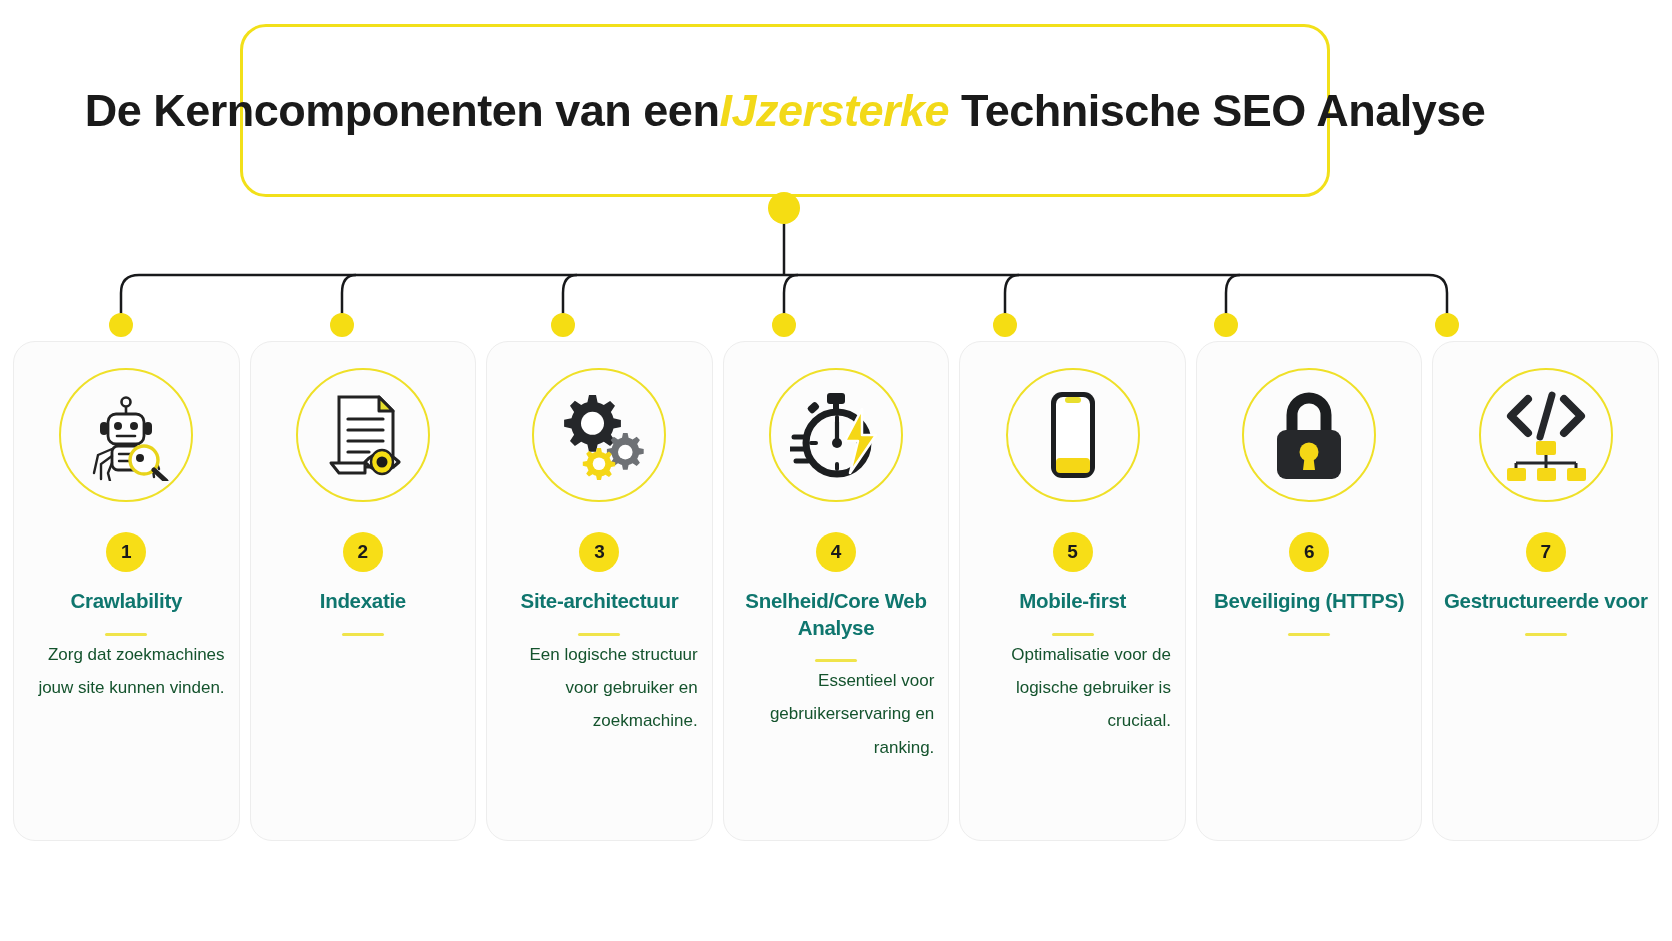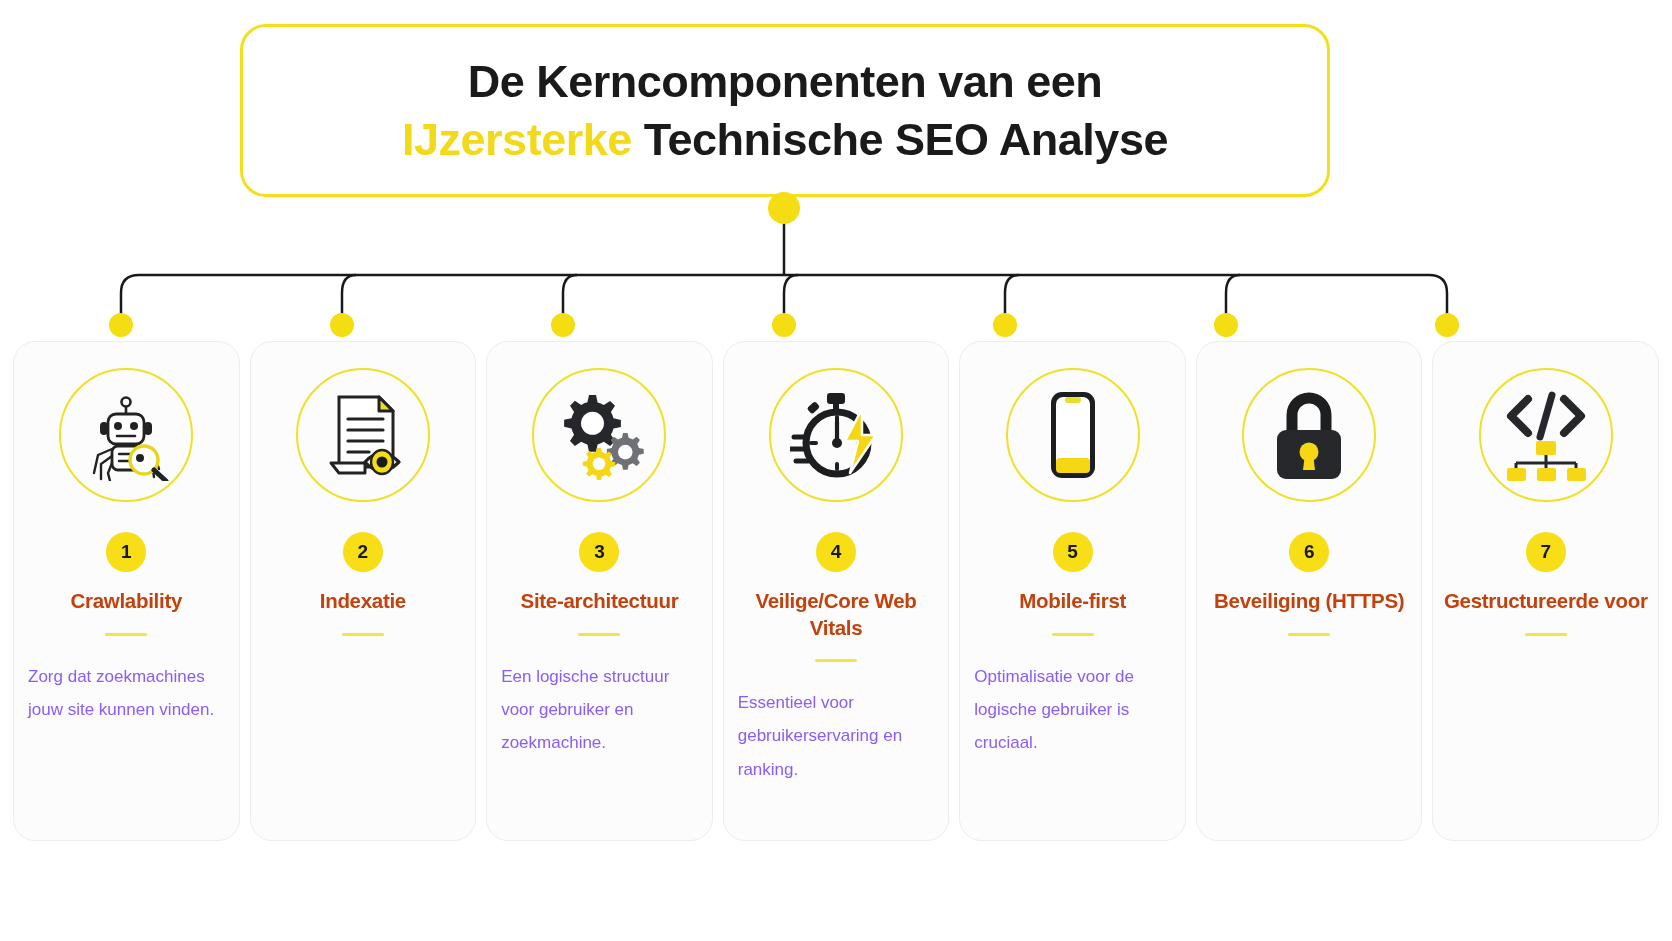--- a/index.html
+++ b/index.html
@@ -23,35 +23,35 @@
   .title-box {
     position: absolute;
     left: 240px;
     top: 24px;
     width: 1090px;
     height: 173px;
     border: 3px solid #F2E019;
     border-radius: 26px;
     background: #ffffff;
     display: flex;
-    flex-direction: column;
+    flex-direction: row;
     align-items: center;
     justify-content: center;
     z-index: 5;
   }
   .title-line {
     font-size: 45px;
     font-weight: bold;
     color: #1A1A1A;
     letter-spacing: -0.5px;
     line-height: 1.28;
     text-align: center;
     white-space: nowrap;
   }
-  .title-accent { color: #F2D919; }
+  .title-accent { color: #F2D919; font-style: italic; }
 
   
   .connector-svg {
     position: absolute;
     left: 0;
     top: 180px;
     width: 1672px;
     height: 175px;
     z-index: 2;
   }
@@ -124,42 +124,42 @@
     display: flex;
     align-items: center;
     justify-content: center;
     flex-shrink: 0;
   }
 
   .card-title {
     margin-top: 16px;
     font-size: 20.5px;
     font-weight: bold;
-    color: #c2410c;
+    color: #0f766e;
     text-align: center;
     line-height: 1.3;
     letter-spacing: -0.3px;
     padding: 0 6px;
     white-space: pre-line;
   }
 
   .divider {
     margin-top: 18px;
     width: 42px;
     height: 3px;
     border-radius: 2px;
     background: #F0E44B;
     flex-shrink: 0;
   }
 
   .card-desc {
-    margin-top: 24px;
+    margin-top: 2px;
     font-size: 17px;
-    color: #8b5cf6;
-    text-align: left;
+    color: #14532d;
+    text-align: right;
     line-height: 1.95;
     padding: 0 14px;
   }
 </style>
 </head>
 <body>
 
 <div id="page">
 
   <div class="title-box">
@@ -275,21 +275,21 @@
           <line x1="68" y1="54" x2="73" y2="54" stroke="#1C1E20" stroke-width="4" stroke-linecap="round"></line>
           <line x1="47" y1="54" x2="47" y2="33" stroke="#1C1E20" stroke-width="4.2" stroke-linecap="round"></line>
           <circle cx="47" cy="54" r="5" fill="#1C1E20"></circle>
           <line x1="4" y1="48" x2="17" y2="48" stroke="#1C1E20" stroke-width="5" stroke-linecap="round"></line>
           <line x1="0" y1="60" x2="14" y2="60" stroke="#1C1E20" stroke-width="5" stroke-linecap="round"></line>
           <line x1="6" y1="72" x2="18" y2="72" stroke="#1C1E20" stroke-width="5" stroke-linecap="round"></line>
           <path d="M72 20 L55 52 L68 52 L60 84 L86 46 L72 46 Z" fill="#F5D716" stroke="#ffffff" stroke-width="2.5" stroke-linejoin="round"></path>
         </svg>
       </div>
       <div class="num-badge">4</div>
-      <div class="card-title">Veilige/Core Web Vitals</div>
+      <div class="card-title">Snelheid/Core Web Analyse</div>
       <div class="divider"></div>
       <div class="card-desc">Essentieel voor gebruikerservaring en ranking.</div>
     </div>
 
     <div class="card">
       <div class="icon-circle">
         <svg width="92" height="92" viewBox="0 0 92 92" xmlns="http://www.w3.org/2000/svg">
           <rect x="24" y="3" width="44" height="86" rx="11" fill="#1C1E20"></rect>
           <rect x="29" y="8" width="34" height="76" rx="7" fill="#ffffff"></rect>
           <rect x="38" y="8" width="16" height="6" rx="3" fill="#E8DE2F"></rect>

